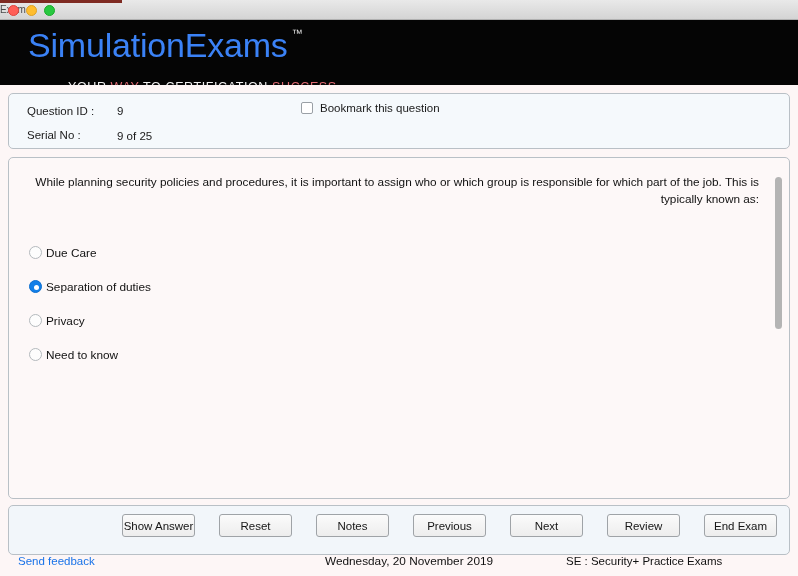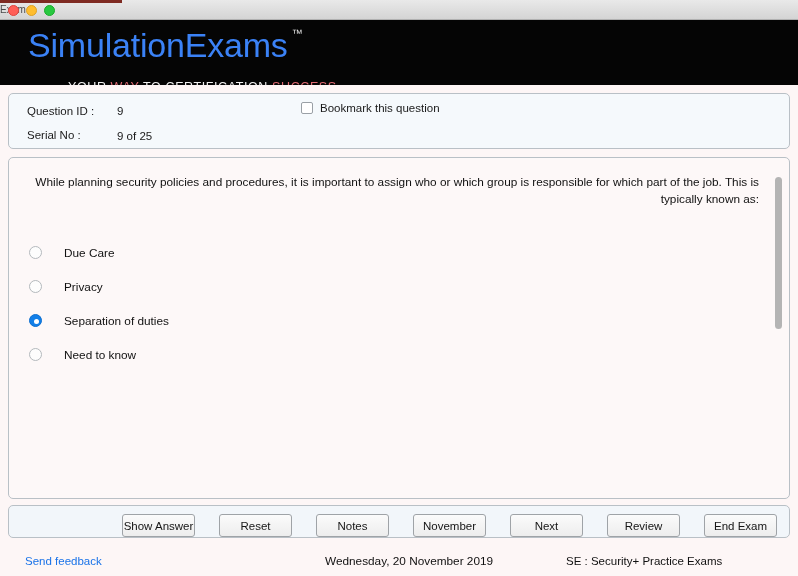--- a/index.html
+++ b/index.html
@@ -155,21 +155,21 @@
     border: 1px solid #b9c0c6; border-radius: 5px;
     overflow: hidden;
   }
   .question-text {
     position: absolute; left: 12px; top: 16px;
     width: 738px;
     font-size: 11.8px; color: #111; line-height: 17px; text-align: right;
   }
   .options { position: absolute; left: 20px; top: 86px; width: 600px; }
   .option {
-    display: flex; align-items: center; gap: 22px;
+    display: flex; align-items: center; gap: 4px;
     height: 17px; margin-bottom: 17px;
   }
   .radio {
     width: 13px; height: 13px; border-radius: 50%;
     background: #fdfdfd; border: 1px solid #b4b9bd;
     flex: 0 0 auto; position: relative;
   }
   .radio.checked {
     background: #127fe8; border: 1px solid #0d6fd0;
   }
@@ -187,39 +187,39 @@
   }
   .scrollbar-thumb {
     position: absolute; right: 4px; top: 16px;
     width: 7px; height: 152px;
     background: #b4b4b4; border-radius: 4px;
   }
 
   
   .nav-panel {
     position: absolute; left: 8px; top: 505px;
-    width: 782px; height: 33px;
+    width: 782px; height: 50px;
     background: #f2f6fa;
     border: 1px solid #b9c0c6; border-radius: 5px;
   }
   .nav-buttons {
     position: absolute; left: 113px; top: 8px;
     display: flex; gap: 24px;
   }
   .nav-btn { width: 73px; height: 23px; }
   .nav-btn.wide { width: 73px; }
 
   
   .footer {
     position: absolute; left: 0; right: 0; top: 551px;
     height: 25px;
   }
   .send-feedback {
     position: absolute; left: 18px; top: 4px;
-    font-size: 11.5px; color: #1a73e8; text-decoration: none; margin-left: 7px;
+    font-size: 11.5px; color: #1a73e8; text-decoration: none;
   }
   .footer-date {
     position: absolute; left: 325px; top: 3px;
     font-size: 11.8px; color: #111;
   }
   .footer-exam {
     position: absolute; left: 566px; top: 4px;
     font-size: 11.5px; color: #111;
   }
 </style>
@@ -292,44 +292,44 @@
 
   <div class="question-panel">
     <div class="question-text">While planning security policies and procedures, it is important to assign who or which group is responsible for which part of the job. This is typically known as:</div>
 
     <div class="options">
       <div class="option">
         <div class="radio"></div>
         <div class="option-label">Due Care</div>
       </div>
       <div class="option">
-        <div class="radio"></div>
-        <div class="option-label">Privacy</div>
-      </div>
-      <div class="option">
         <div class="radio checked"></div>
         <div class="option-label">Separation of duties</div>
       </div>
       <div class="option">
         <div class="radio"></div>
+        <div class="option-label">Privacy</div>
+      </div>
+      <div class="option">
+        <div class="radio"></div>
         <div class="option-label">Need to know</div>
       </div>
     </div>
 
     <div class="scrollbar-track">
       <div class="scrollbar-thumb"></div>
     </div>
   </div>
 
   <div class="nav-panel">
     <div class="nav-buttons">
       <div class="btn nav-btn">Show Answer</div>
       <div class="btn nav-btn">Reset</div>
       <div class="btn nav-btn">Notes</div>
-      <div class="btn nav-btn">November</div>
+      <div class="btn nav-btn">Previous</div>
       <div class="btn nav-btn">Next</div>
       <div class="btn nav-btn">Review</div>
       <div class="btn nav-btn wide">End Exam</div>
     </div>
   </div>
 
   <div class="footer">
     <a class="send-feedback" href="#">Send feedback</a>
     <div class="footer-date">Wednesday, 20 November 2019</div>
     <div class="footer-exam">SE : Security+ Practice Exams</div>

